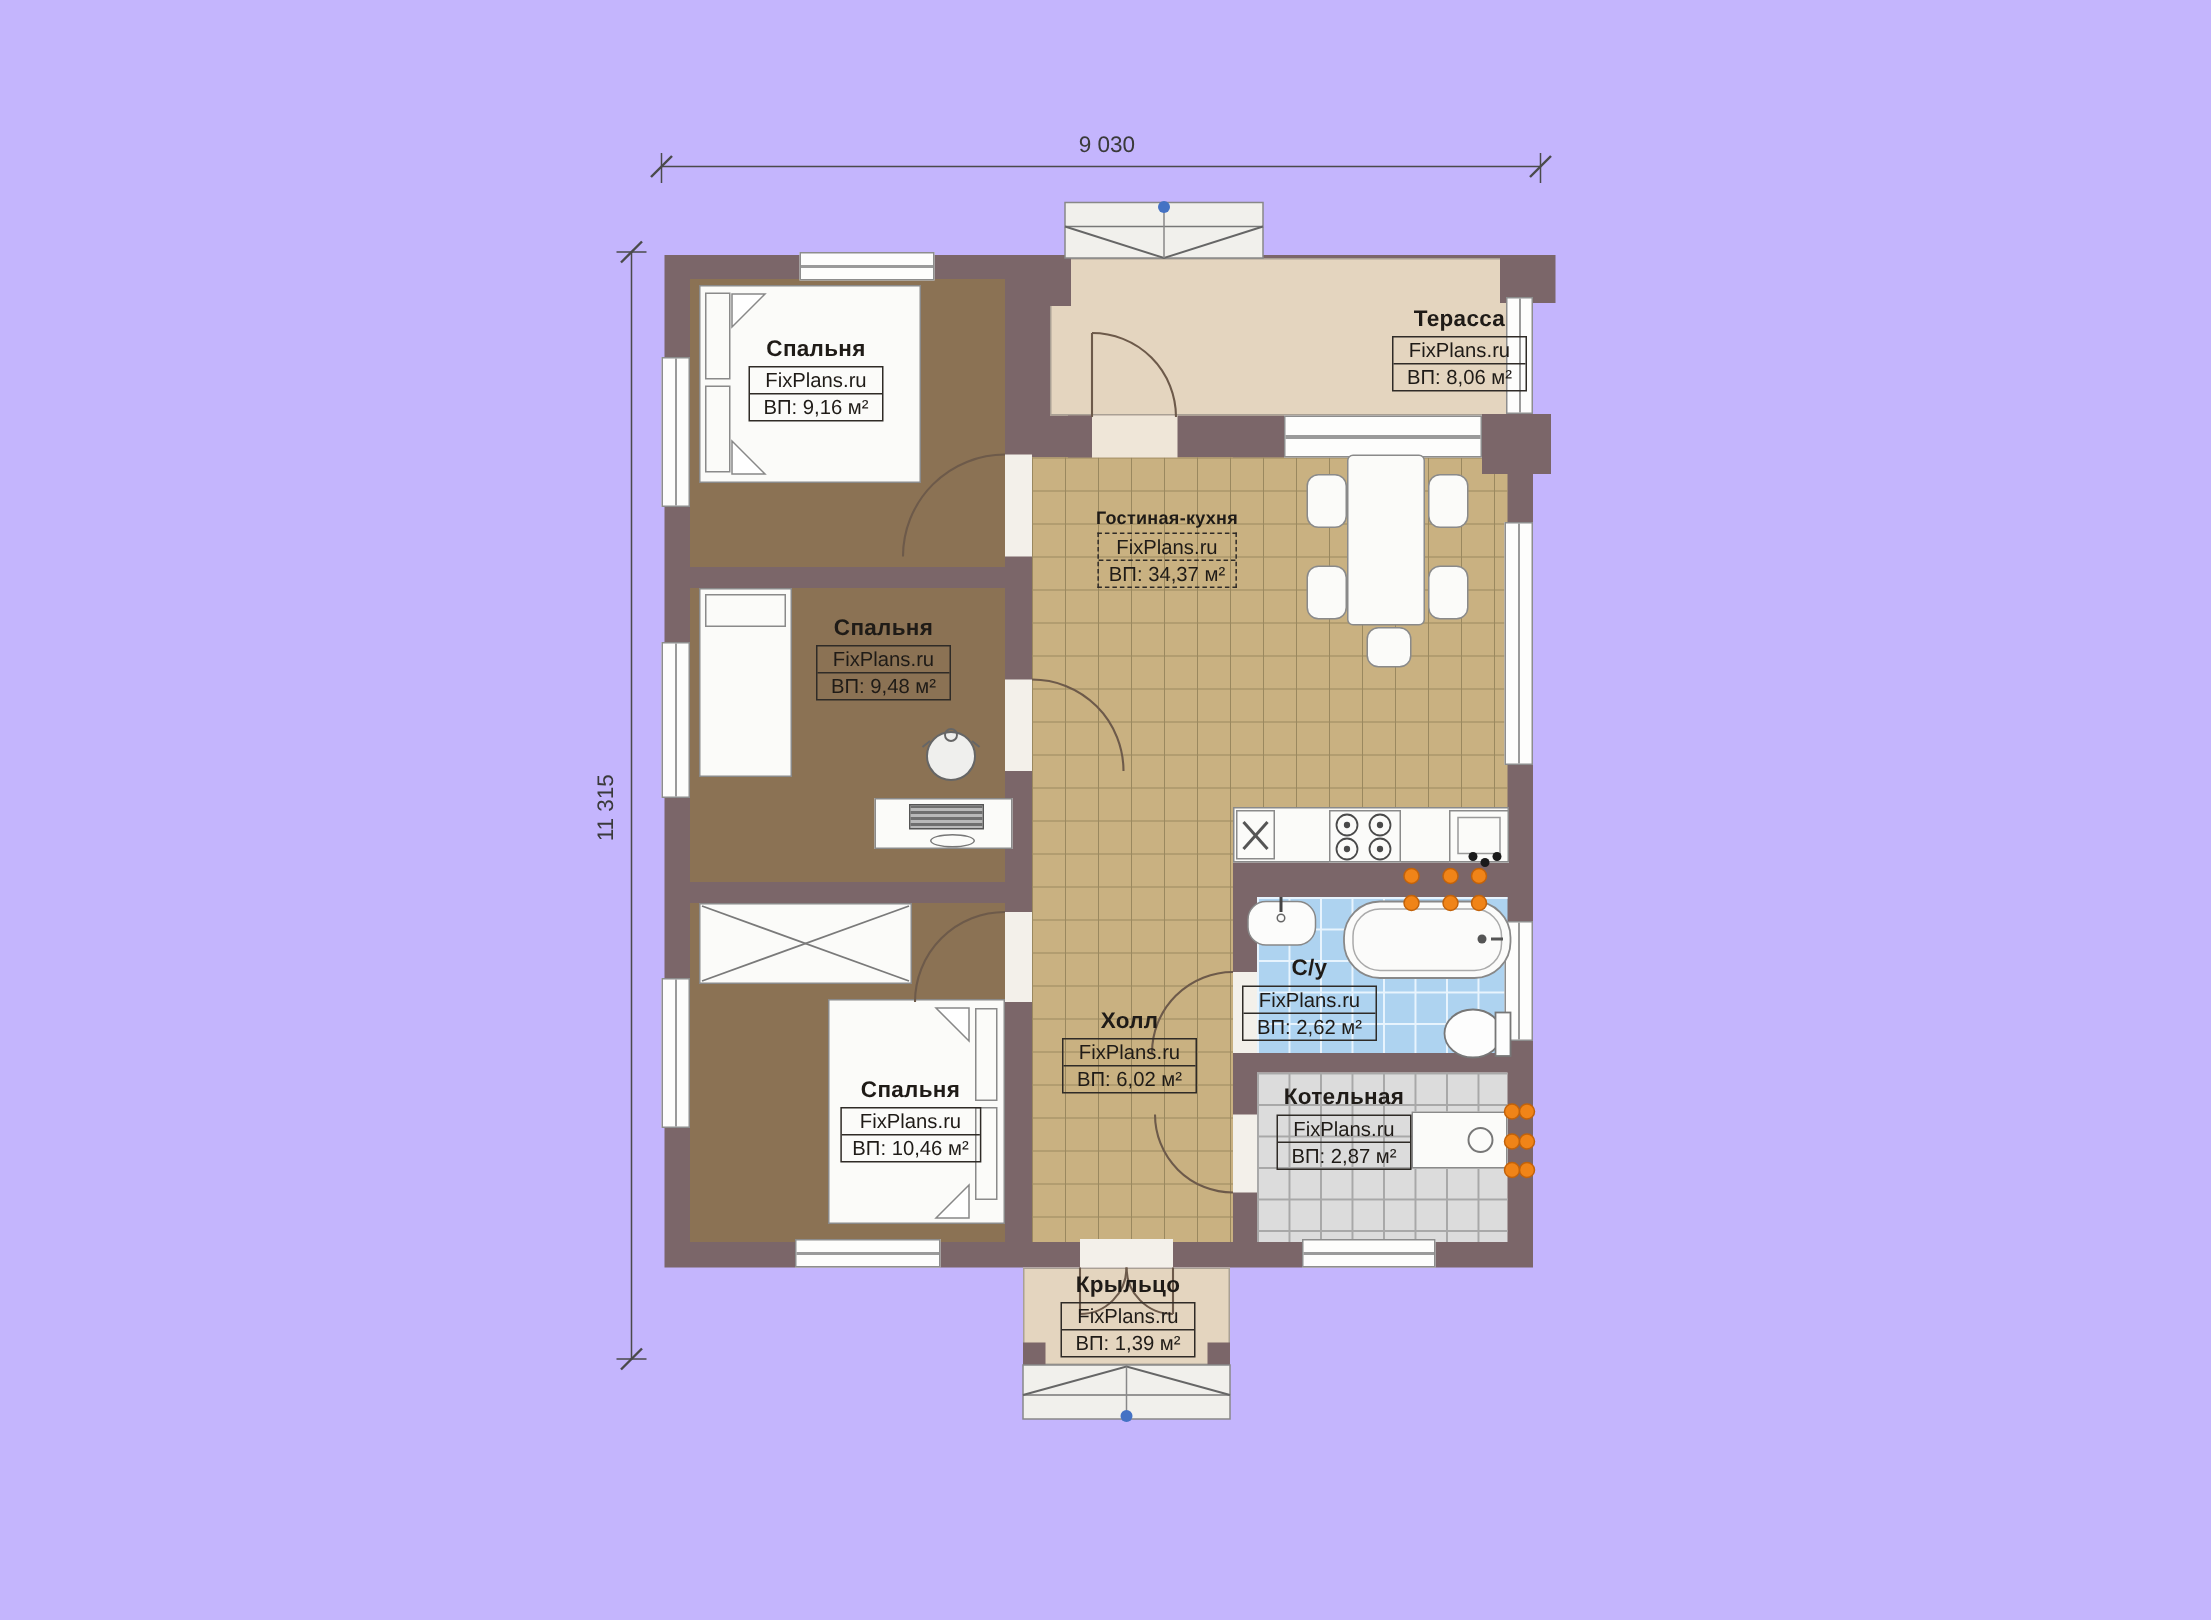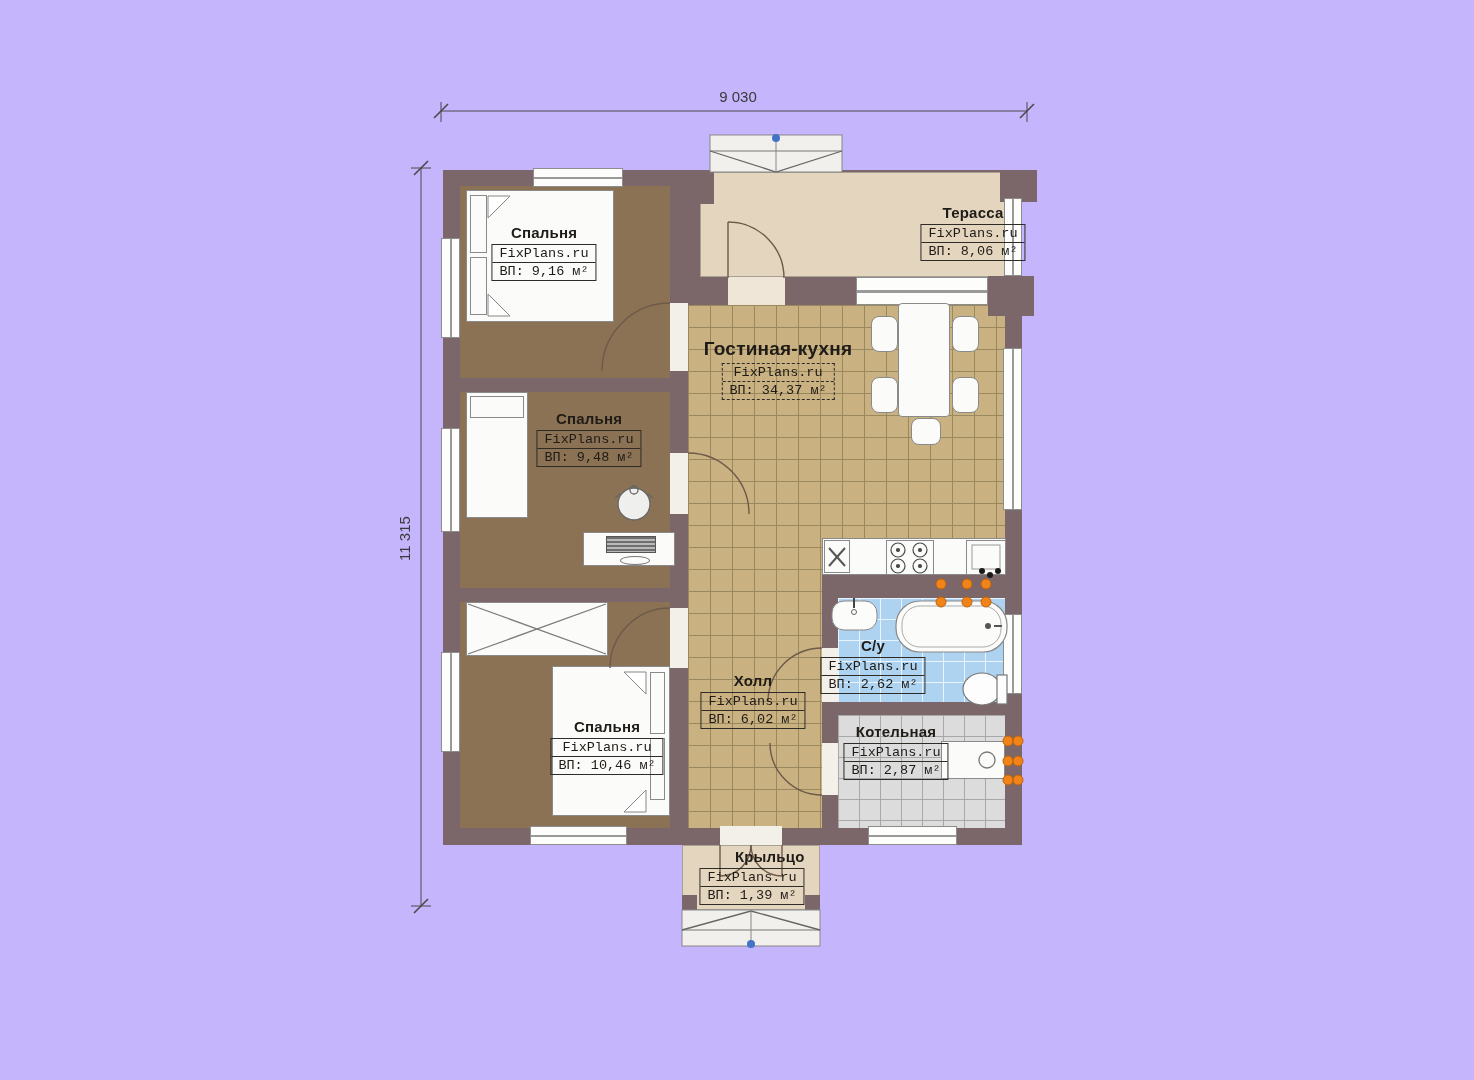--- a/index.html
+++ b/index.html
@@ -23,23 +23,23 @@
   .floor-beige{background:#e4d5bf;border:1px solid #a9a094;}
   .win{background-color:#fdfdfc;border:1px solid #8d8d8d;}
   .win-h{background-image:linear-gradient(to bottom, transparent 46%, #9a9a9a 46%, #9a9a9a 56%, transparent 56%);}
   .win-v{background-image:linear-gradient(to right, transparent 46%, #9a9a9a 46%, #9a9a9a 56%, transparent 56%);}
   .gap{background:#f3f0ea;}
   .gap-beige{background:#efe6d8;}
   .furn{background:#fbfbf9;border:1px solid #8a8a8a;}
   .overlay{position:absolute;left:0;top:0;pointer-events:none;}
   .room-label{position:absolute;text-align:center;transform:translateX(-50%);z-index:30;}
   .rname{font-weight:bold;font-size:15px;margin-bottom:3px;letter-spacing:.2px;white-space:nowrap;}
-  .rname.big{font-size:19px;}
+  .rname.big{font-size:12px;}
   .label-box{display:inline-block;border:1px solid #2f2b27;font-size:13.5px;min-width:88px;background:transparent;}
-  .label-box .row{padding:1px 7px;white-space:nowrap;font-family:Liberation Mono, monospace;}
+  .label-box .row{padding:1px 7px;white-space:nowrap;}
   .label-box .row + .row{border-top:1px solid #2f2b27;}
   .label-box.dashed{border-style:dashed;}
   .label-box.dashed .row + .row{border-top-style:dashed;}
   .dim-label{position:absolute;font-size:15px;color:#3a3a3a;text-align:center;z-index:30;}
   .laptop{background:repeating-linear-gradient(#6f6f6f 0 2px,#b9b9b9 2px 4px);border:1px solid #555;}
   .mouse{background:#fbfbf9;border:1px solid #777;border-radius:50%;}
 </style>
 </head>
 <body>
 
@@ -296,21 +296,21 @@
   </div>
 
   <div class="room-label" style="left:896px;top:723px;">
     <div class="rname">Котельная</div>
     <div class="label-box">
       <div class="row">FixPlans.ru</div>
       <div class="row">ВП: 2,87 м²</div>
     </div>
   </div>
 
-  <div class="room-label" style="left:752px;top:848px;text-align:right;">
+  <div class="room-label" style="left:752px;top:848px;">
     <div class="rname">Крыльцо</div>
     <div class="label-box">
       <div class="row">FixPlans.ru</div>
       <div class="row">ВП: 1,39 м²</div>
     </div>
   </div>
 
 </div>
 
 </body></html>

